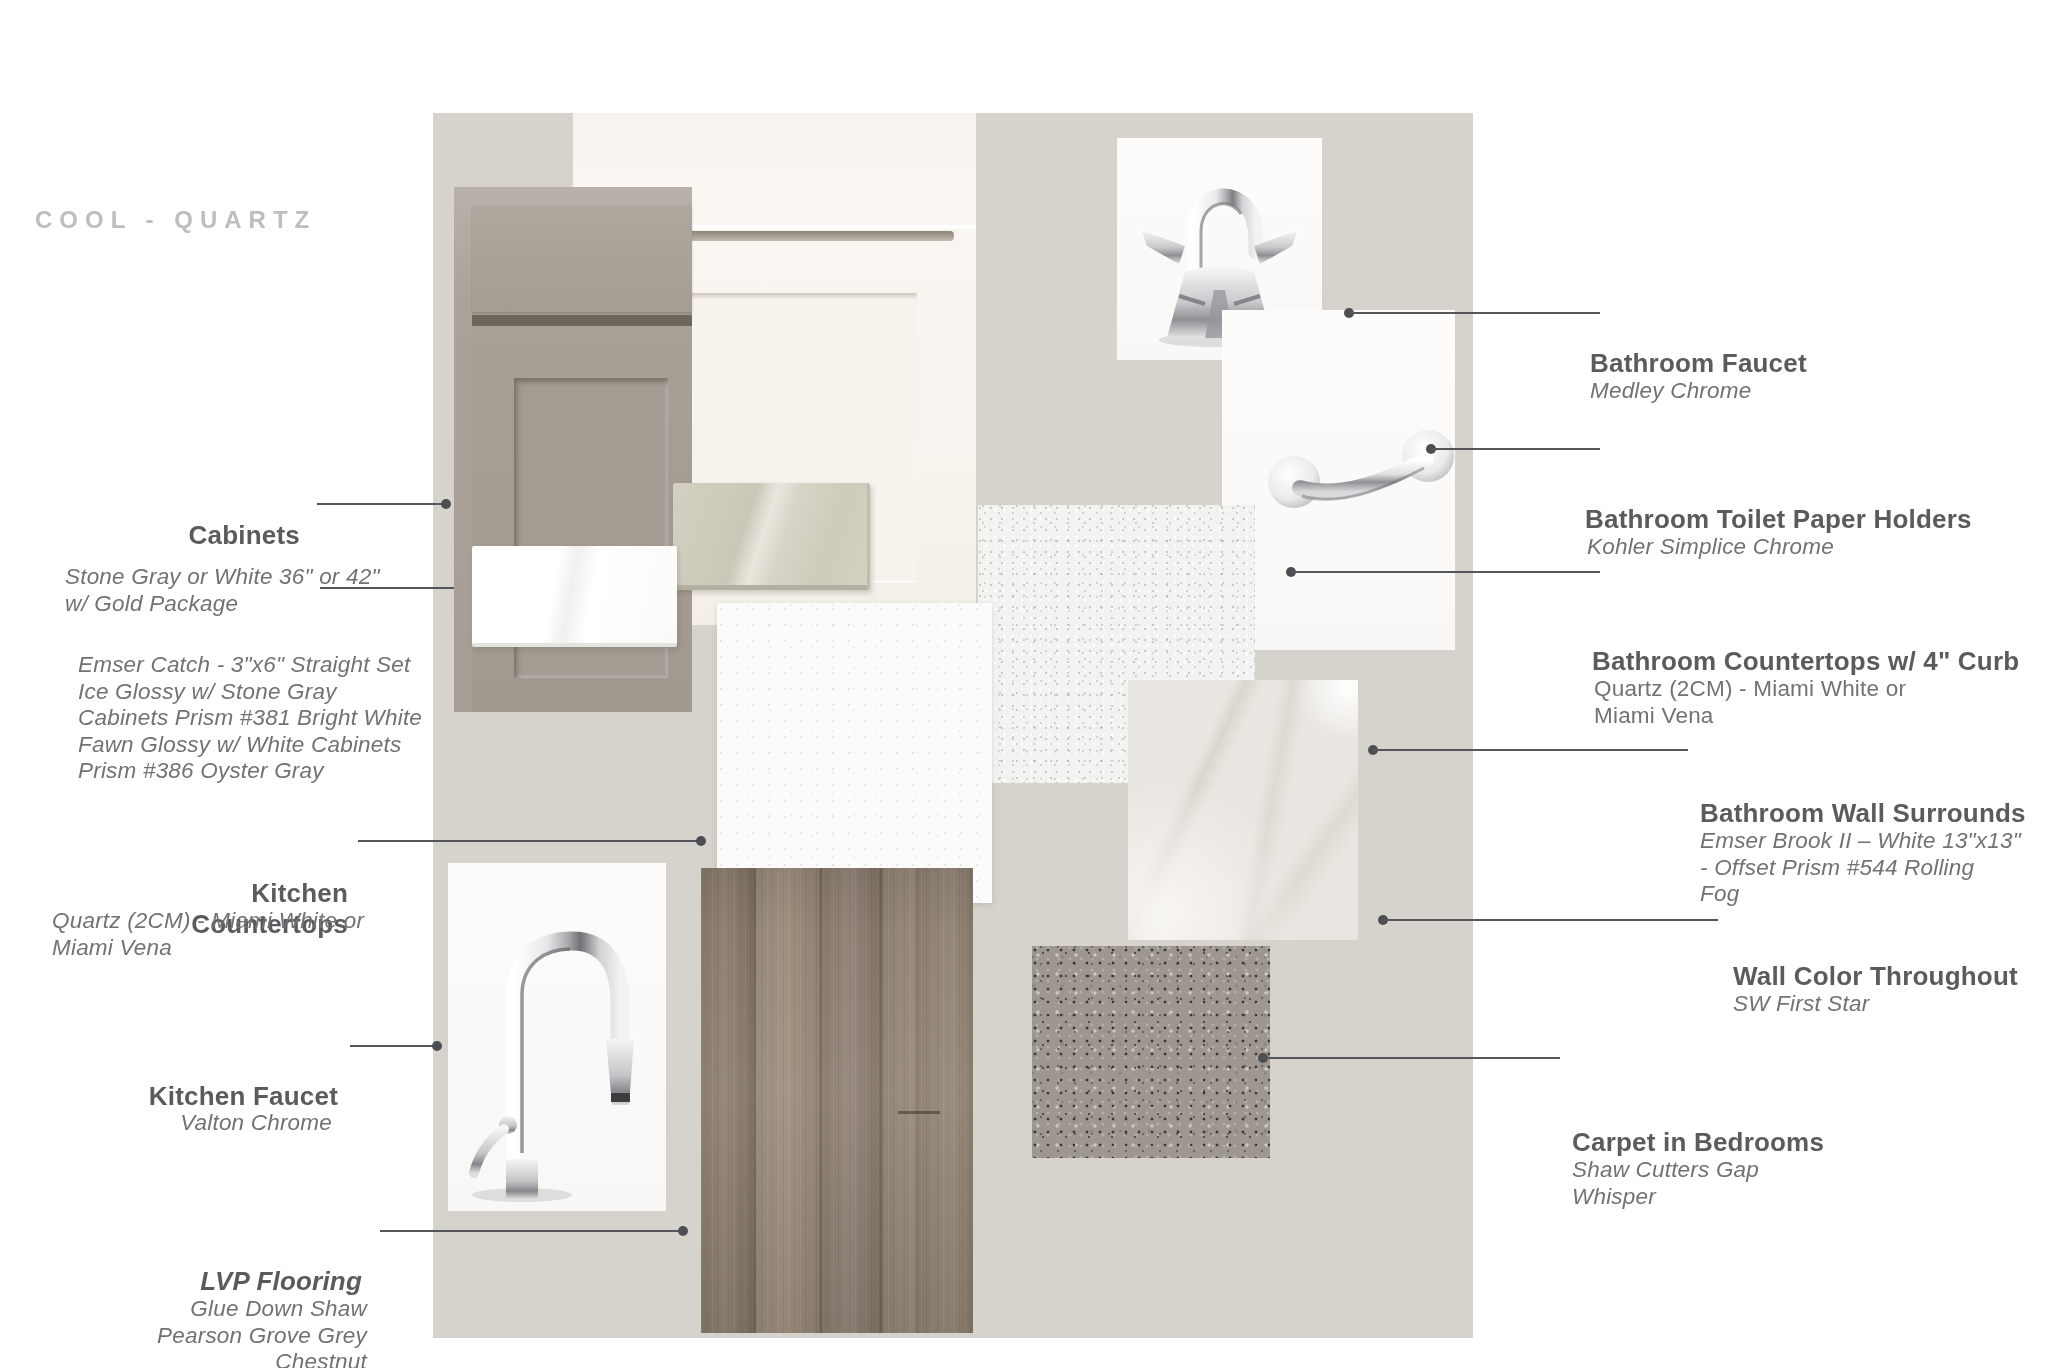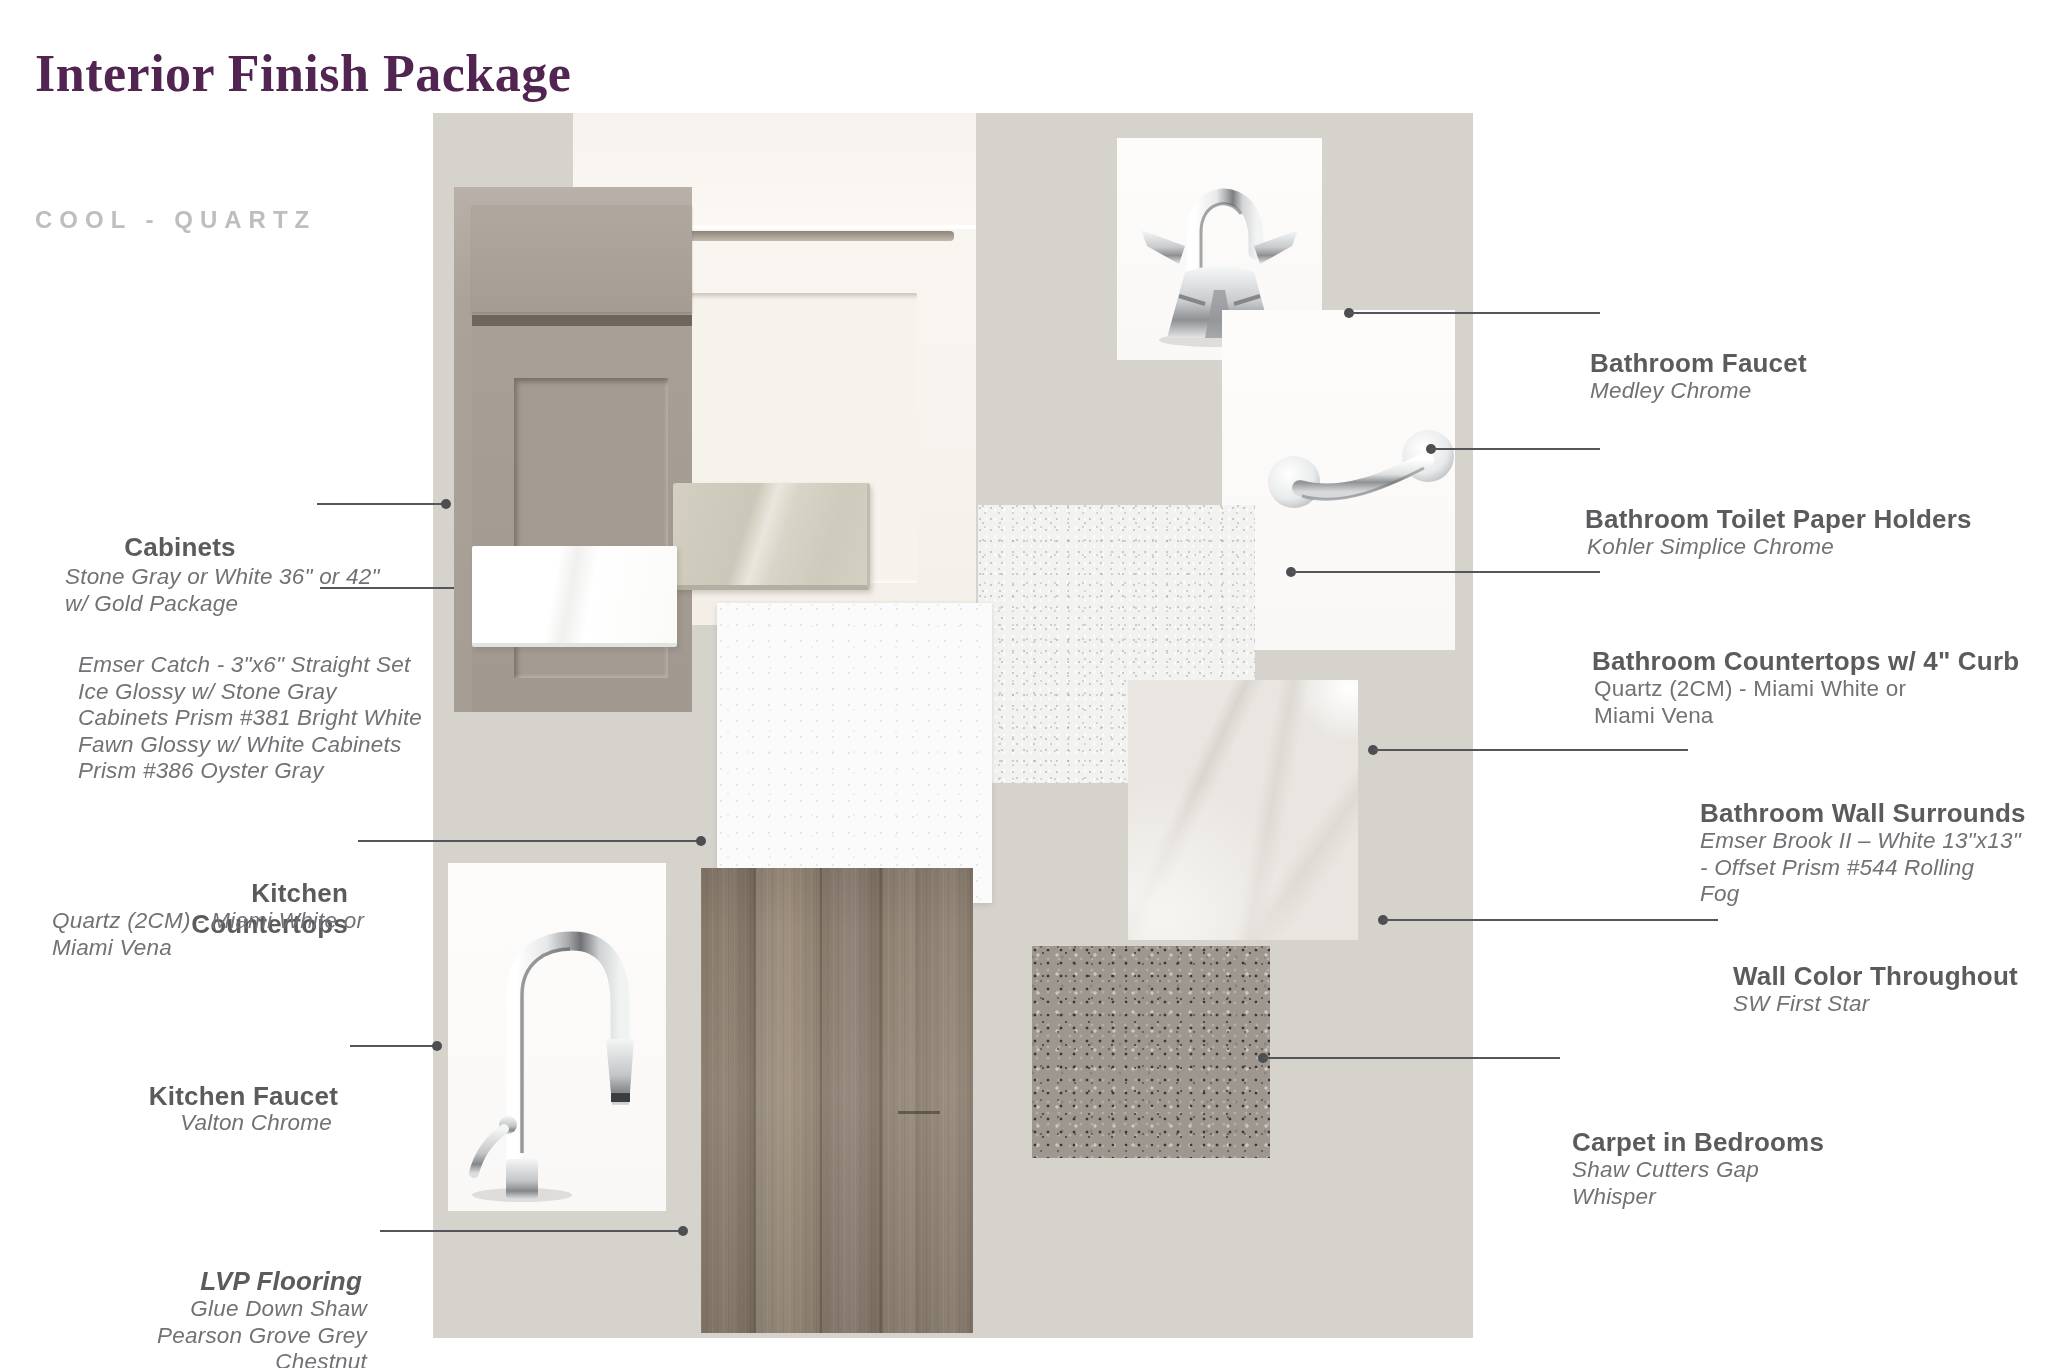--- a/index.html
+++ b/index.html
@@ -108,21 +108,20 @@
   .sub{position:absolute;font-size:22.5px;font-style:italic;color:#717275;line-height:1.18;
        white-space:pre-line;letter-spacing:.2px;margin-top:44px;}
   .sub.upright{font-style:normal;}
   .ta-r{text-align:right;}
 </style>
 </head>
 <body>
 
 <div class="page">
 
-  <div class="main-title">Interior Finish Package</div>
   <div class="palette-line">COOL - QUARTZ</div>
 
   <div class="board"></div>
 
   <div class="swatch cab-white">
     <div class="drawer"></div>
     <div class="groove"></div>
     <div class="panel"></div>
   </div>
 
@@ -239,21 +238,21 @@
   <div class="line" style="left:1431px;top:448px;width:169px;"></div>
   <div class="dot" style="left:1286px;top:567px;"></div>
   <div class="line" style="left:1291px;top:571px;width:309px;"></div>
   <div class="dot" style="left:1368px;top:745px;"></div>
   <div class="line" style="left:1373px;top:749px;width:315px;"></div>
   <div class="dot" style="left:1378px;top:915px;"></div>
   <div class="line" style="left:1383px;top:919px;width:335px;"></div>
   <div class="dot" style="left:1258px;top:1053px;"></div>
   <div class="line" style="left:1263px;top:1057px;width:297px;"></div>
 
-  <div class="lbl ta-r" style="left:60px;top:484px;width:240px;text-align:center;">Cabinets</div>
+  <div class="lbl ta-r" style="left:60px;top:472px;width:240px;">Cabinets</div>
   <div class="sub" style="left:65px;top:520px;">Stone Gray or White 36" or 42"
 w/ Gold Package</div>
 
   <div class="sub" style="left:78px;top:608px;">Emser Catch - 3"x6" Straight Set
 Ice Glossy w/ Stone Gray
 Cabinets Prism #381 Bright White
 Fawn Glossy w/ White Cabinets
 Prism #386 Oyster Gray</div>
 
   <div class="lbl ta-r" style="left:108px;top:830px;width:240px;">Kitchen Countertops</div>

